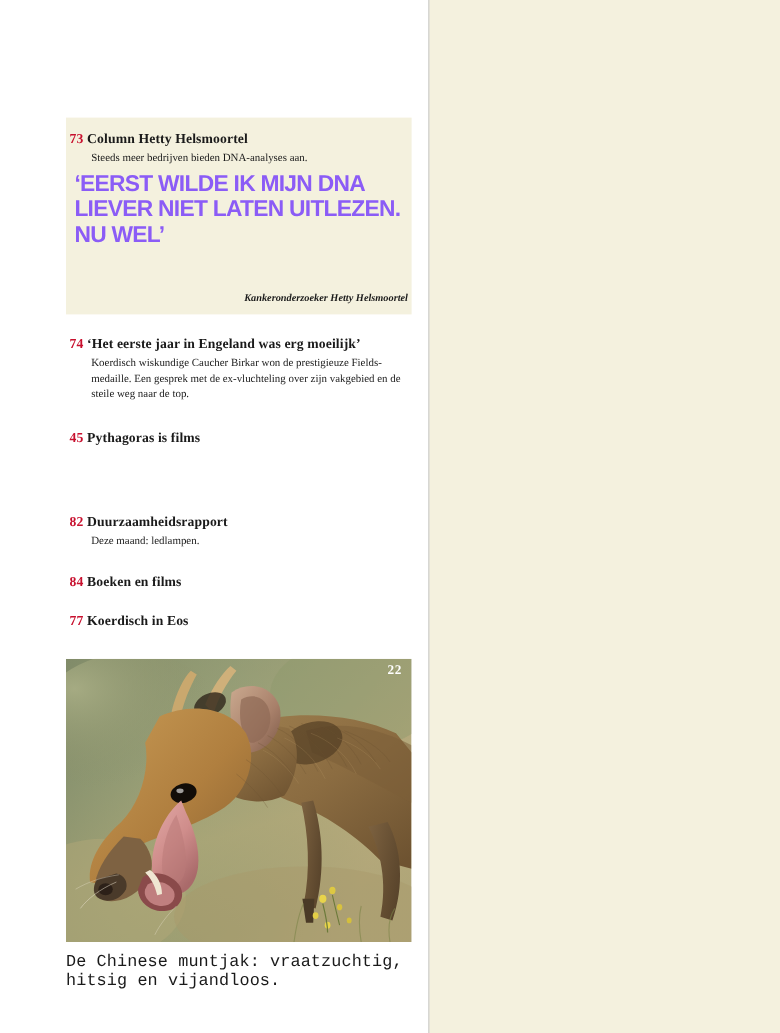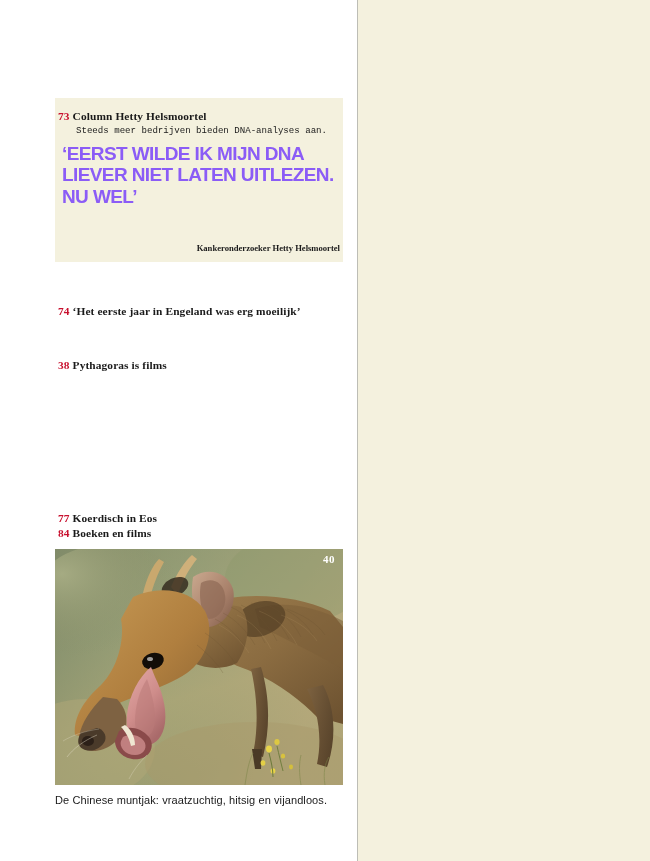--- a/index.html
+++ b/index.html
@@ -61,21 +61,21 @@
     line-height: 1.25;
   }
   .entry-num {
     color: #c8102e;
     font-family: "Liberation Serif", serif;
     font-weight: bold;
     font-size: 11.4px;
     margin-right: 3px;
   }
   .entry-body {
-    font-family: Liberation Mono, monospace;
+    font-family: Liberation Serif, serif;
     font-size: 9.1px;
     color: #1a1a1a;
     line-height: 1.42;
     margin-top: 2px;
     padding-left: 18px;
   }
   .pullquote {
     position: absolute;
     left: 62px; top: 143px;
     width: 278px;
@@ -89,20 +89,21 @@
   }
   .pullquote-attrib {
     position: absolute;
     left: 58px; top: 243px;
     width: 282px;
     text-align: right;
     font-family: "Liberation Serif", serif;
     font-weight: bold;
     font-size: 8.6px;
     color: #1a1a1a;
+    font-style: italic;
   }
 
   
   .photo-wrap {
     position: absolute;
     left: 55px; top: 549px;
     width: 288px; height: 236px;
     overflow: hidden;
   }
   .photo-canvas { display:block; width:288px; height:236px; }
@@ -112,22 +113,22 @@
     font-family: "Liberation Serif", serif;
     font-weight: bold;
     font-size: 11px;
     color: #ffffff;
     letter-spacing: 0.5px;
   }
   .photo-caption {
     position: absolute;
     left: 55px; top: 794px;
     width: 290px;
-    font-family: Liberation Sans, sans-serif;
-    font-size: 11px;
+    font-family: Liberation Mono, monospace;
+    font-size: 14px;
     color: #1a1a1a;
     letter-spacing: 0.1px;
   }
 </style>
 </head>
 <body>
 
 <div class="page">
 
   <div class="left-page">
@@ -137,34 +138,41 @@
     <div class="toc-entry" style="top:109px;">
       <div class="entry-head">
         <span class="entry-num">73</span><span>Column Hetty Helsmoortel</span>
       </div>
       <div class="entry-body">Steeds meer bedrijven bieden DNA-analyses aan.</div>
     </div>
 
     <div class="pullquote">‘EERST WILDE IK MIJN DNA LIEVER NIET LATEN UITLEZEN. NU WEL’</div>
     <div class="pullquote-attrib">Kankeronderzoeker Hetty Helsmoortel</div>
 
-    <div class="toc-entry" style="top:304px;">
+    <div class="toc-entry" style="top:280px;">
       <div class="entry-head">
         <span class="entry-num">74</span><span>‘Het eerste jaar in Engeland was erg moeilijk’</span>
       </div>
+      <div class="entry-body">Koerdisch wiskundige Caucher Birkar won de prestigieuze Fields-medaille. Een gesprek met de ex-vluchteling over zijn vakgebied en de steile weg naar de top.</div>
     </div>
 
     <div class="toc-entry" style="top:358px;">
       <div class="entry-head">
-        <span class="entry-num">38</span><span>Pythagoras is films</span>
-      </div>
-    </div>
-
-
-    <div class="toc-entry" style="top:478px;margin-top:48px;">
+        <span class="entry-num">45</span><span>Pythagoras is films</span>
+      </div>
+    </div>
+
+    <div class="toc-entry" style="top:428px;">
+      <div class="entry-head">
+        <span class="entry-num">82</span><span>Duurzaamheidsrapport</span>
+      </div>
+      <div class="entry-body">Deze maand: ledlampen.</div>
+    </div>
+
+    <div class="toc-entry" style="top:478px;">
       <div class="entry-head">
         <span class="entry-num">84</span><span>Boeken en films</span>
       </div>
     </div>
 
     <div class="toc-entry" style="top:511px;">
       <div class="entry-head">
         <span class="entry-num">77</span><span>Koerdisch in Eos</span>
       </div>
     </div>
@@ -292,21 +300,21 @@
           <path d="M214 204 C216 212 218 220 218 228" stroke="#6b7a3a" stroke-width="1" fill="none"></path>
           <path d="M222 197 C224 206 226 214 228 222" stroke="#6b7a3a" stroke-width="0.9" fill="none"></path>
         </g>
 
         <g stroke="#7c8448" stroke-width="0.9" fill="none" opacity="0.6">
           <path d="M190 236 C192 222 194 212 198 204"></path>
           <path d="M246 236 C244 224 244 214 246 206"></path>
           <path d="M270 236 C268 224 270 214 274 208"></path>
         </g>
       </svg>
-      <div class="photo-pagenum">40</div>
+      <div class="photo-pagenum">22</div>
     </div>
 
     <div class="photo-caption">De Chinese muntjak: vraatzuchtig, hitsig en vijandloos.</div>
   </div>
 
   <div class="spine"></div>
 
   <div class="right-page">
 
     

